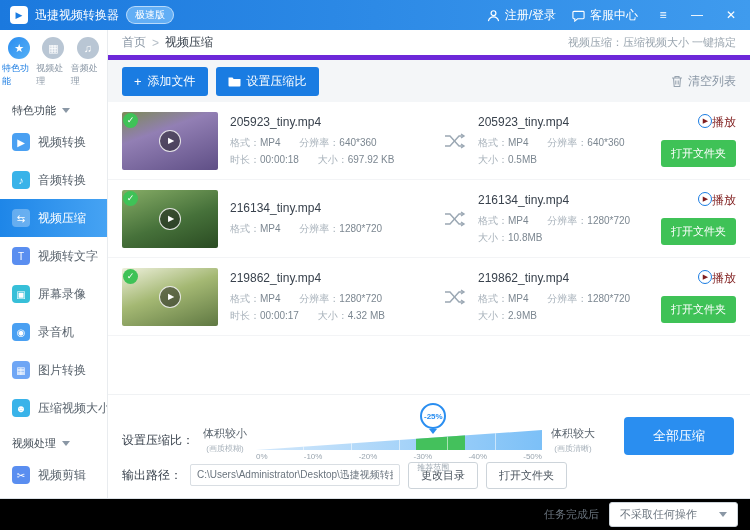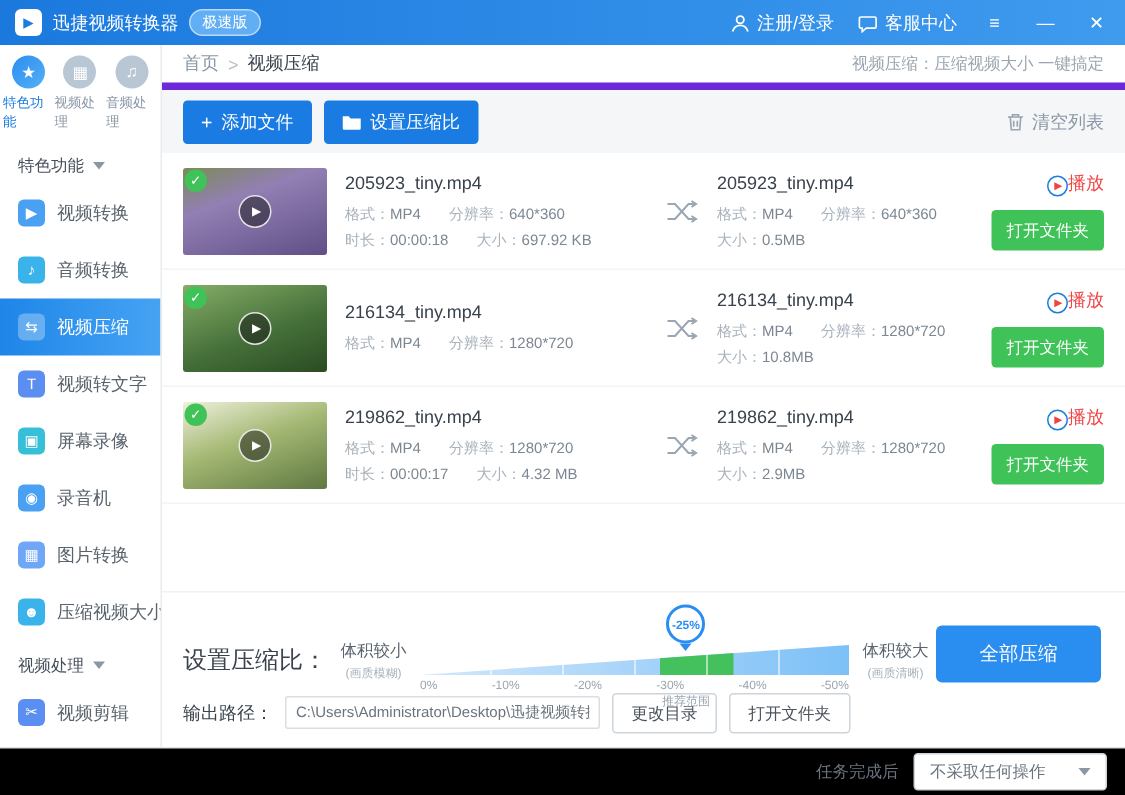--- a/index.html
+++ b/index.html
@@ -71,30 +71,30 @@
     border-radius:50%;background:rgba(25,25,25,.5);border:1px solid rgba(255,255,255,.85);color:#fff;
     font-size:8px;display:flex;align-items:center;justify-content:center;padding-left:2px;cursor:pointer;}
   .finfo{width:208px;min-width:0;}
   .finfo.out{width:182px;}
   .fname{font-size:12px;color:#39424d;margin-bottom:7px;white-space:nowrap;overflow:hidden;text-overflow:ellipsis;}
   .meta{font-size:10px;margin-top:3px;white-space:nowrap;}
   .ml{color:#a8b2bb;}
   .mv{color:#7c8791;margin-right:16px;}
   .transfer{width:34px;flex:none;display:flex;justify-content:center;margin-right:6px;}
   .ractions{margin-left:auto;display:flex;flex-direction:column;align-items:flex-end;gap:9px;}
-  .play-link{display:inline-flex;align-items:flex-end;gap:0;color:#ef4444;font-size:12px;cursor:pointer;}
+  .play-link{display:inline-flex;align-items:flex-start;gap:0;color:#7f1d1d;font-size:12px;cursor:pointer;}
   .play-link i{font-style:normal;width:14px;height:14px;border:1px solid #1a7ce2;border-radius:50%;
     font-size:7px;display:flex;align-items:center;justify-content:center;padding-left:1px;}
   .open-btn{background:#3fc257;color:#fff;border:none;border-radius:3px;font-size:11px;
     padding:6px 10px;cursor:pointer;font-family:inherit;}
 
   
   .bottom-panel{flex:none;height:104px;position:relative;border-top:1px solid #f0f2f4;padding:0 14px;}
   .comp-row{display:flex;align-items:center;padding-top:26px;height:64px;}
-  .comp-label{font-size:16px;color:#39424d;flex:none;}
+  .comp-label{font-size:12px;color:#39424d;flex:none;}
   .side-lab{text-align:center;margin:0 9px;flex:none;}
   .side-lab .t{font-size:11px;color:#5a646e;}
   .side-lab .s{font-size:8px;color:#a8b2bb;margin-top:2px;}
   .wedge-wrap{position:relative;width:286px;height:20px;flex:none;}
   .wedge{width:100%;height:100%;clip-path:polygon(0 100%,100% 0,100% 100%);
     background:linear-gradient(90deg,#d3e8fb,#7cc0f7);position:relative;}
   .wedge::after{content:"";position:absolute;inset:0;
     background:repeating-linear-gradient(90deg,transparent 0 46.5px,rgba(255,255,255,.55) 46.5px 48px);}
   .greenzone{position:absolute;left:56%;width:17%;top:0;bottom:0;background:#44c15c;}
   .marker{position:absolute;left:62%;top:-27px;transform:translateX(-50%);

